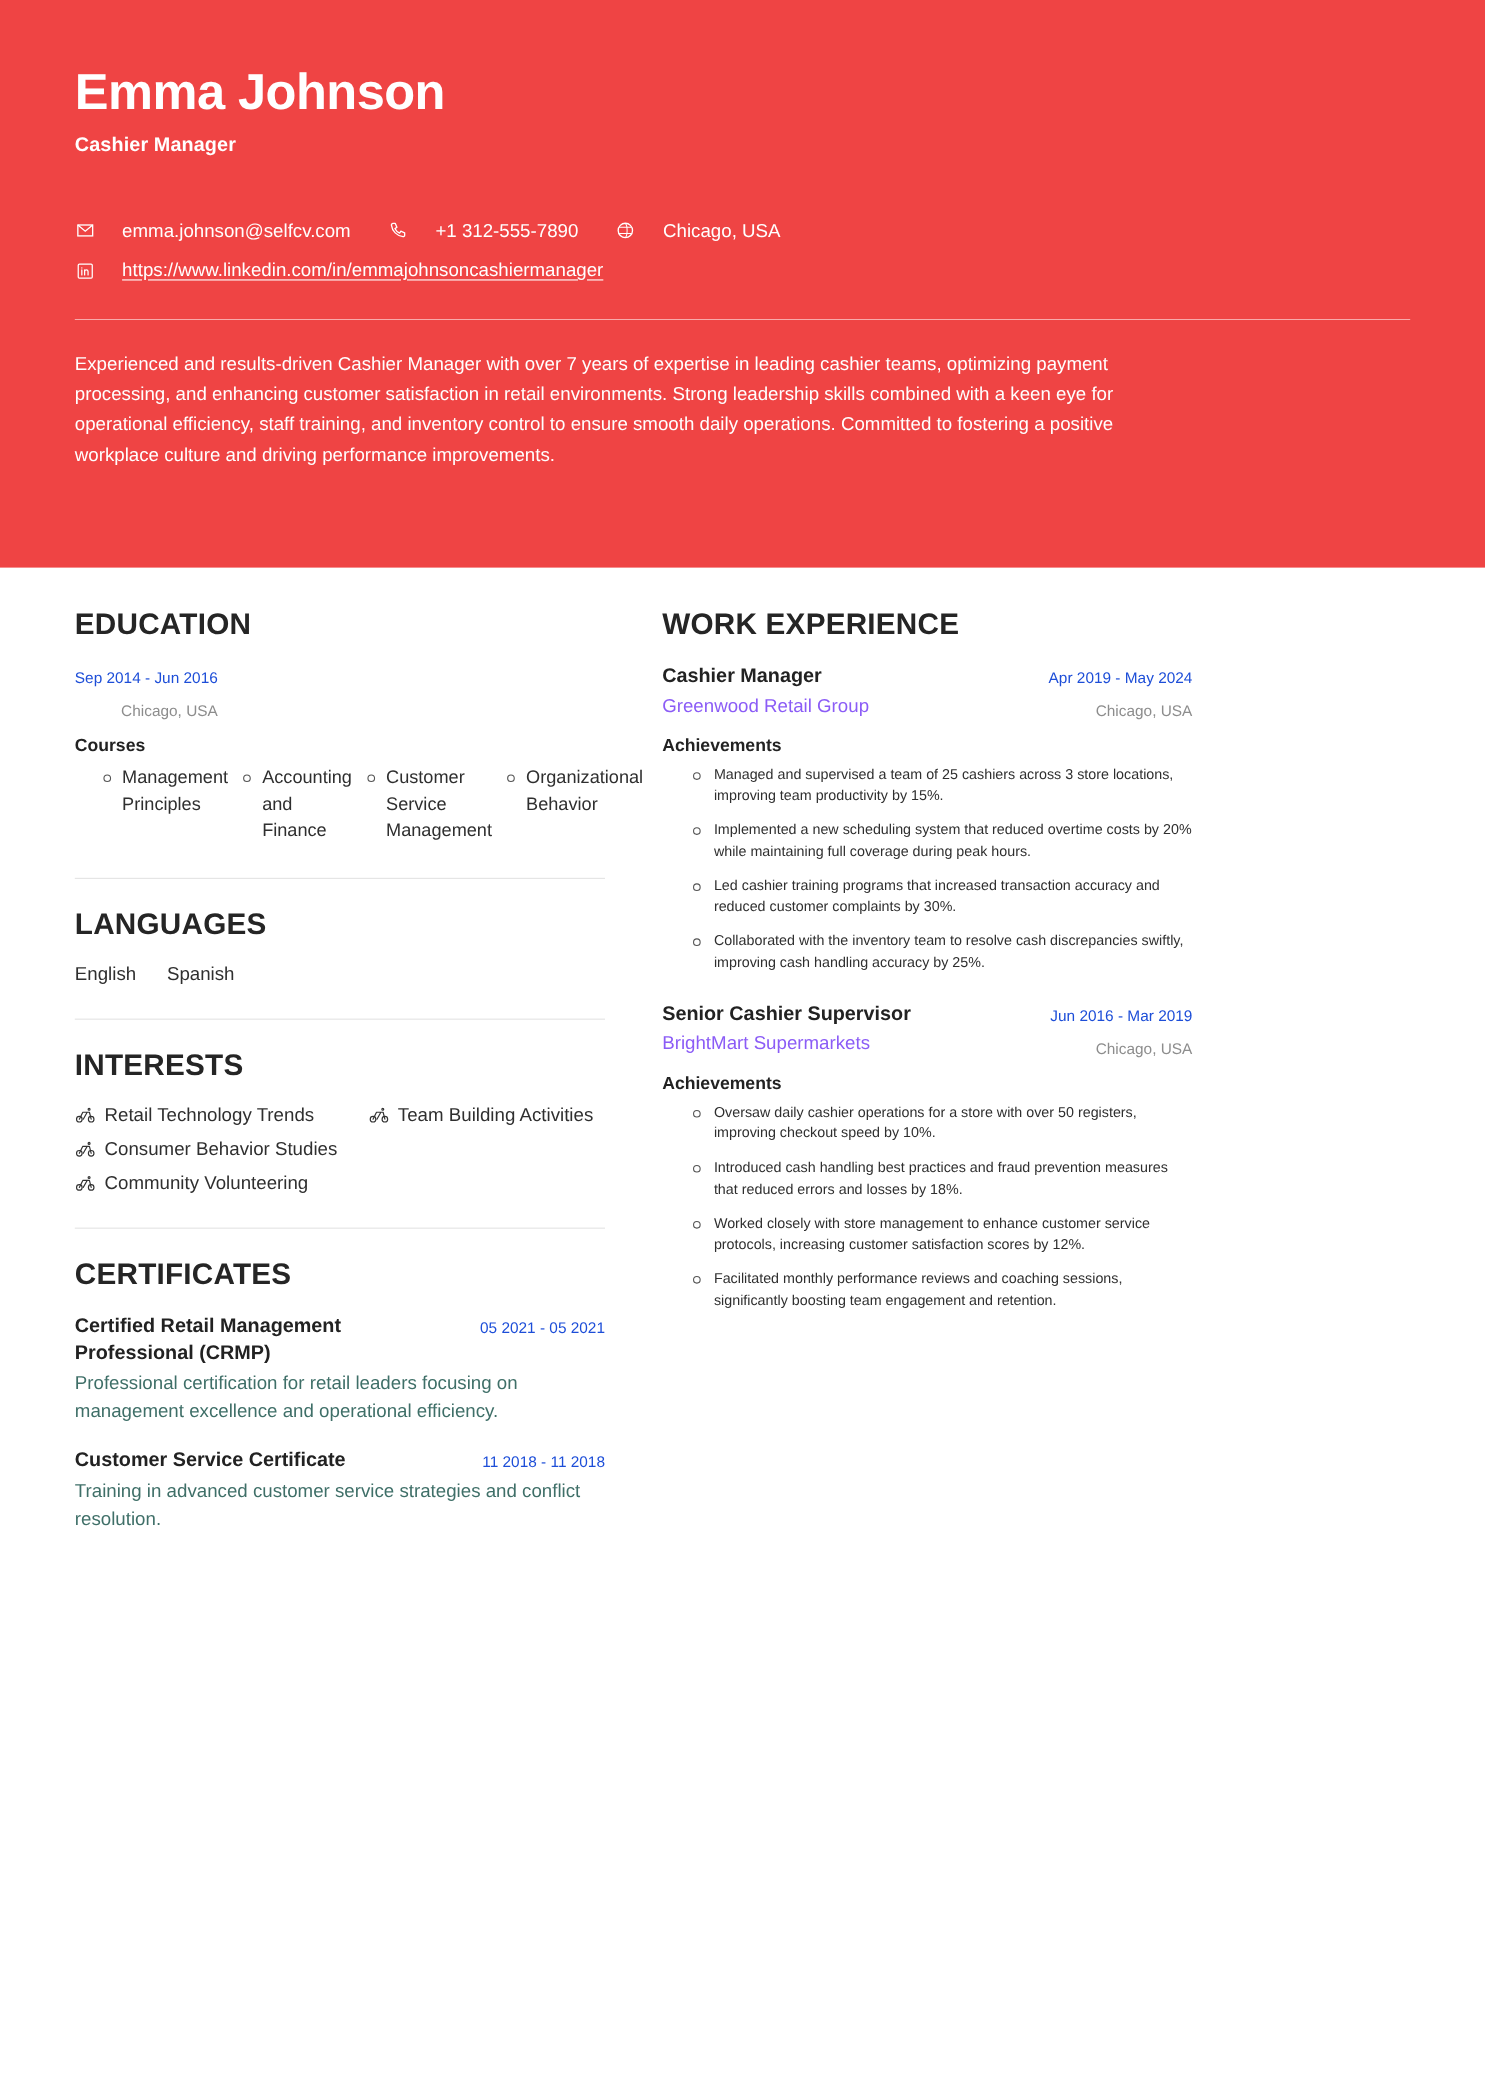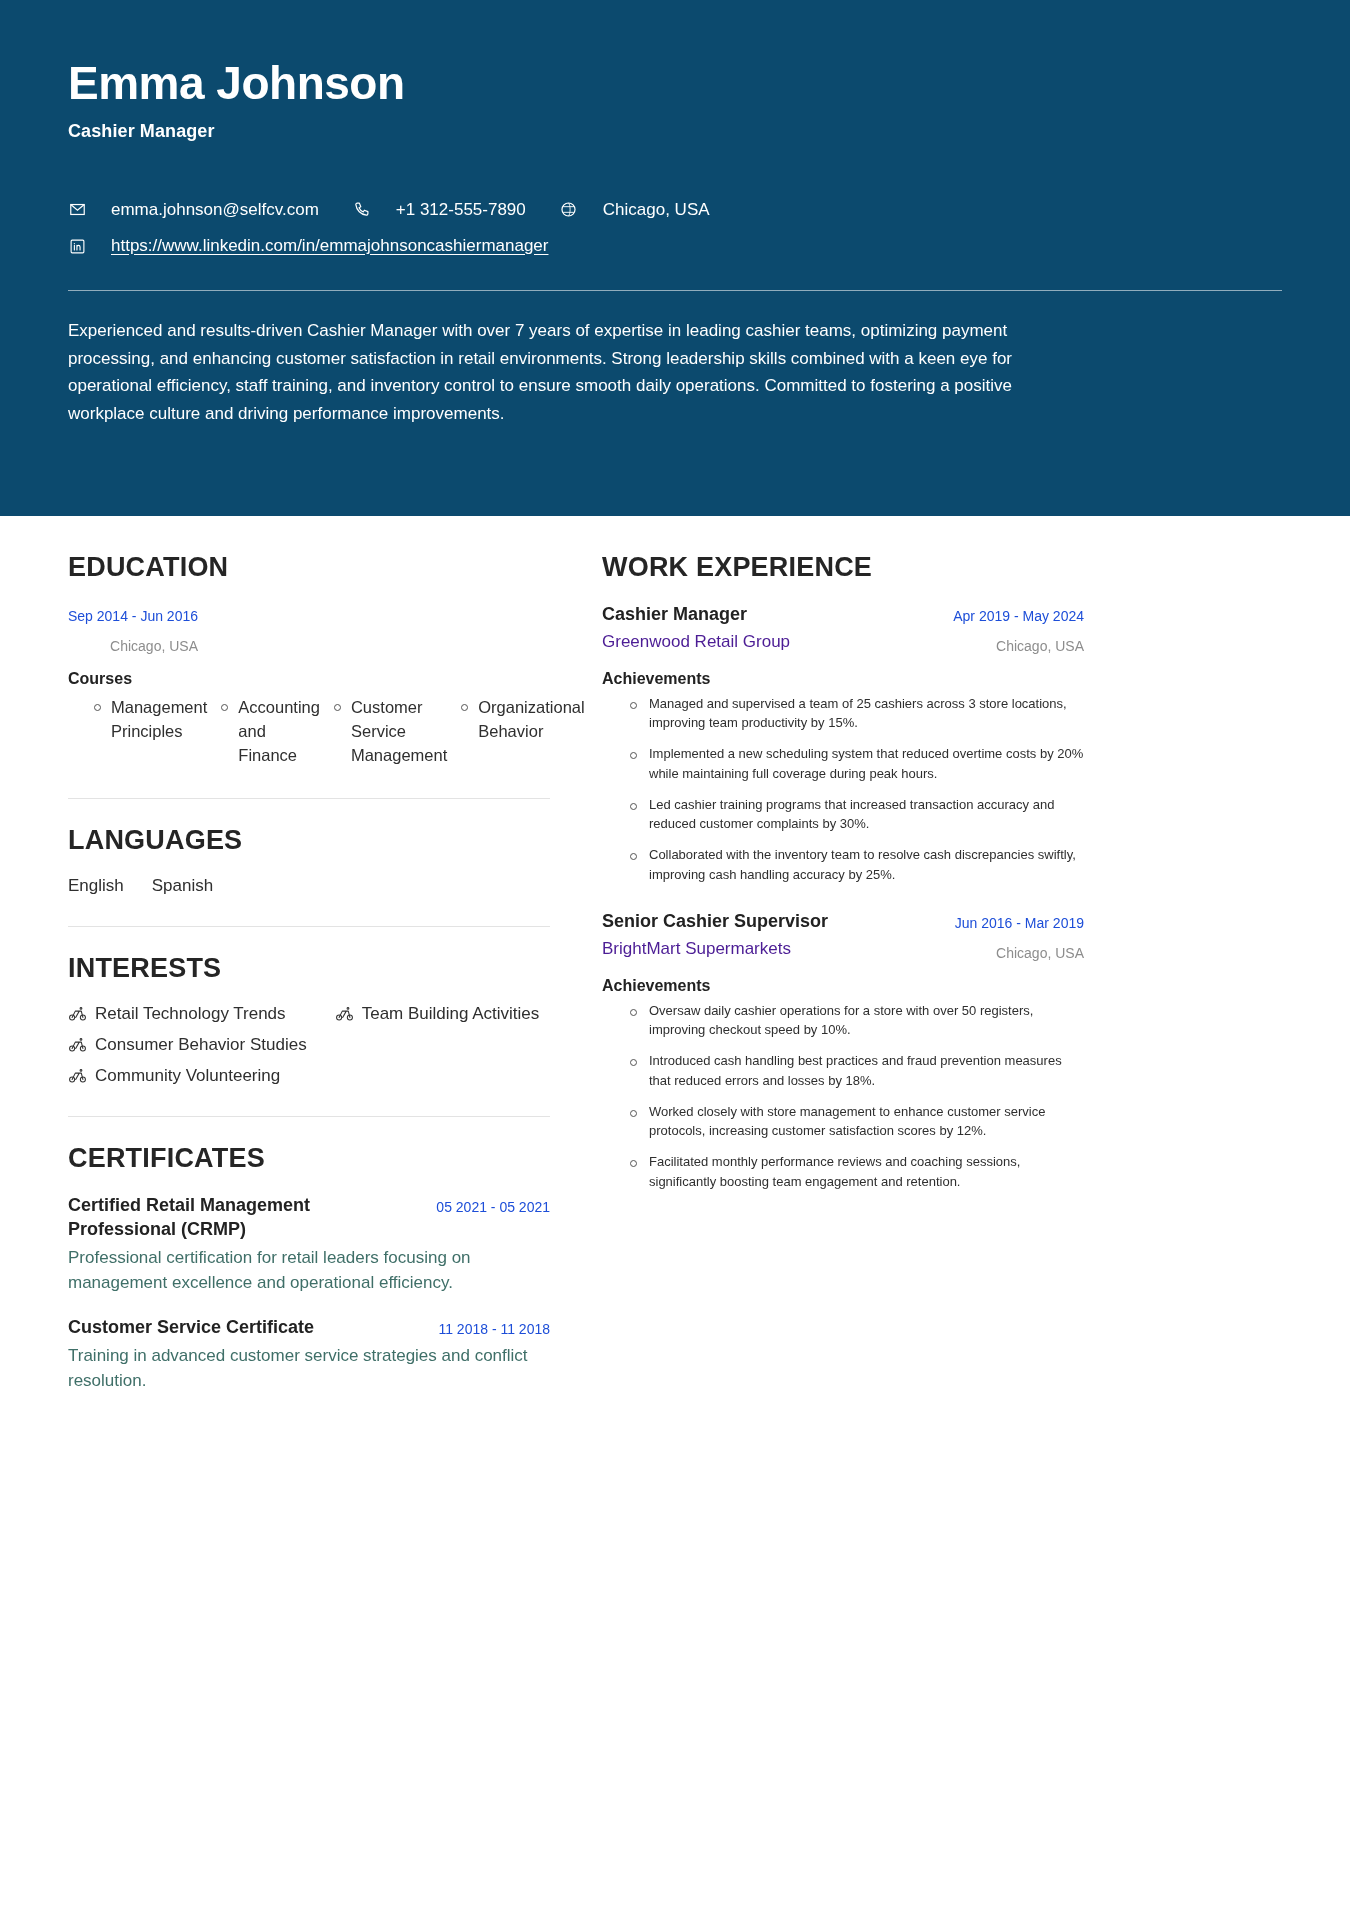--- a/index.html
+++ b/index.html
@@ -8,21 +8,21 @@
     width: 1350px;
     height: 1907px;
     background: #ffffff;
     font-family: "Liberation Sans", sans-serif;
     color: #2d2d2d;
     overflow: hidden;
   }
 
   
   .header {
-    background: #0c4a6e;
+    background: #ef4444;
     color: #ffffff;
     padding: 58px 68px 34px 68px;
     height: 516px;
   }
 
   .name {
     font-size: 46px;
     font-weight: bold;
     letter-spacing: -0.5px;
     line-height: 1.1;
@@ -121,21 +121,21 @@
 
   .entry-title {
     font-size: 18px;
     font-weight: bold;
     color: #222222;
     line-height: 1.33;
   }
 
   .entry-org {
     font-size: 17px;
-    color: #4c1d95;
+    color: #8b5cf6;
     line-height: 1.55;
     margin-top: 2px;
   }
 
   .entry-date {
     font-size: 14px;
     color: #1d4ed8;
     white-space: nowrap;
     line-height: 1.5;
   }

